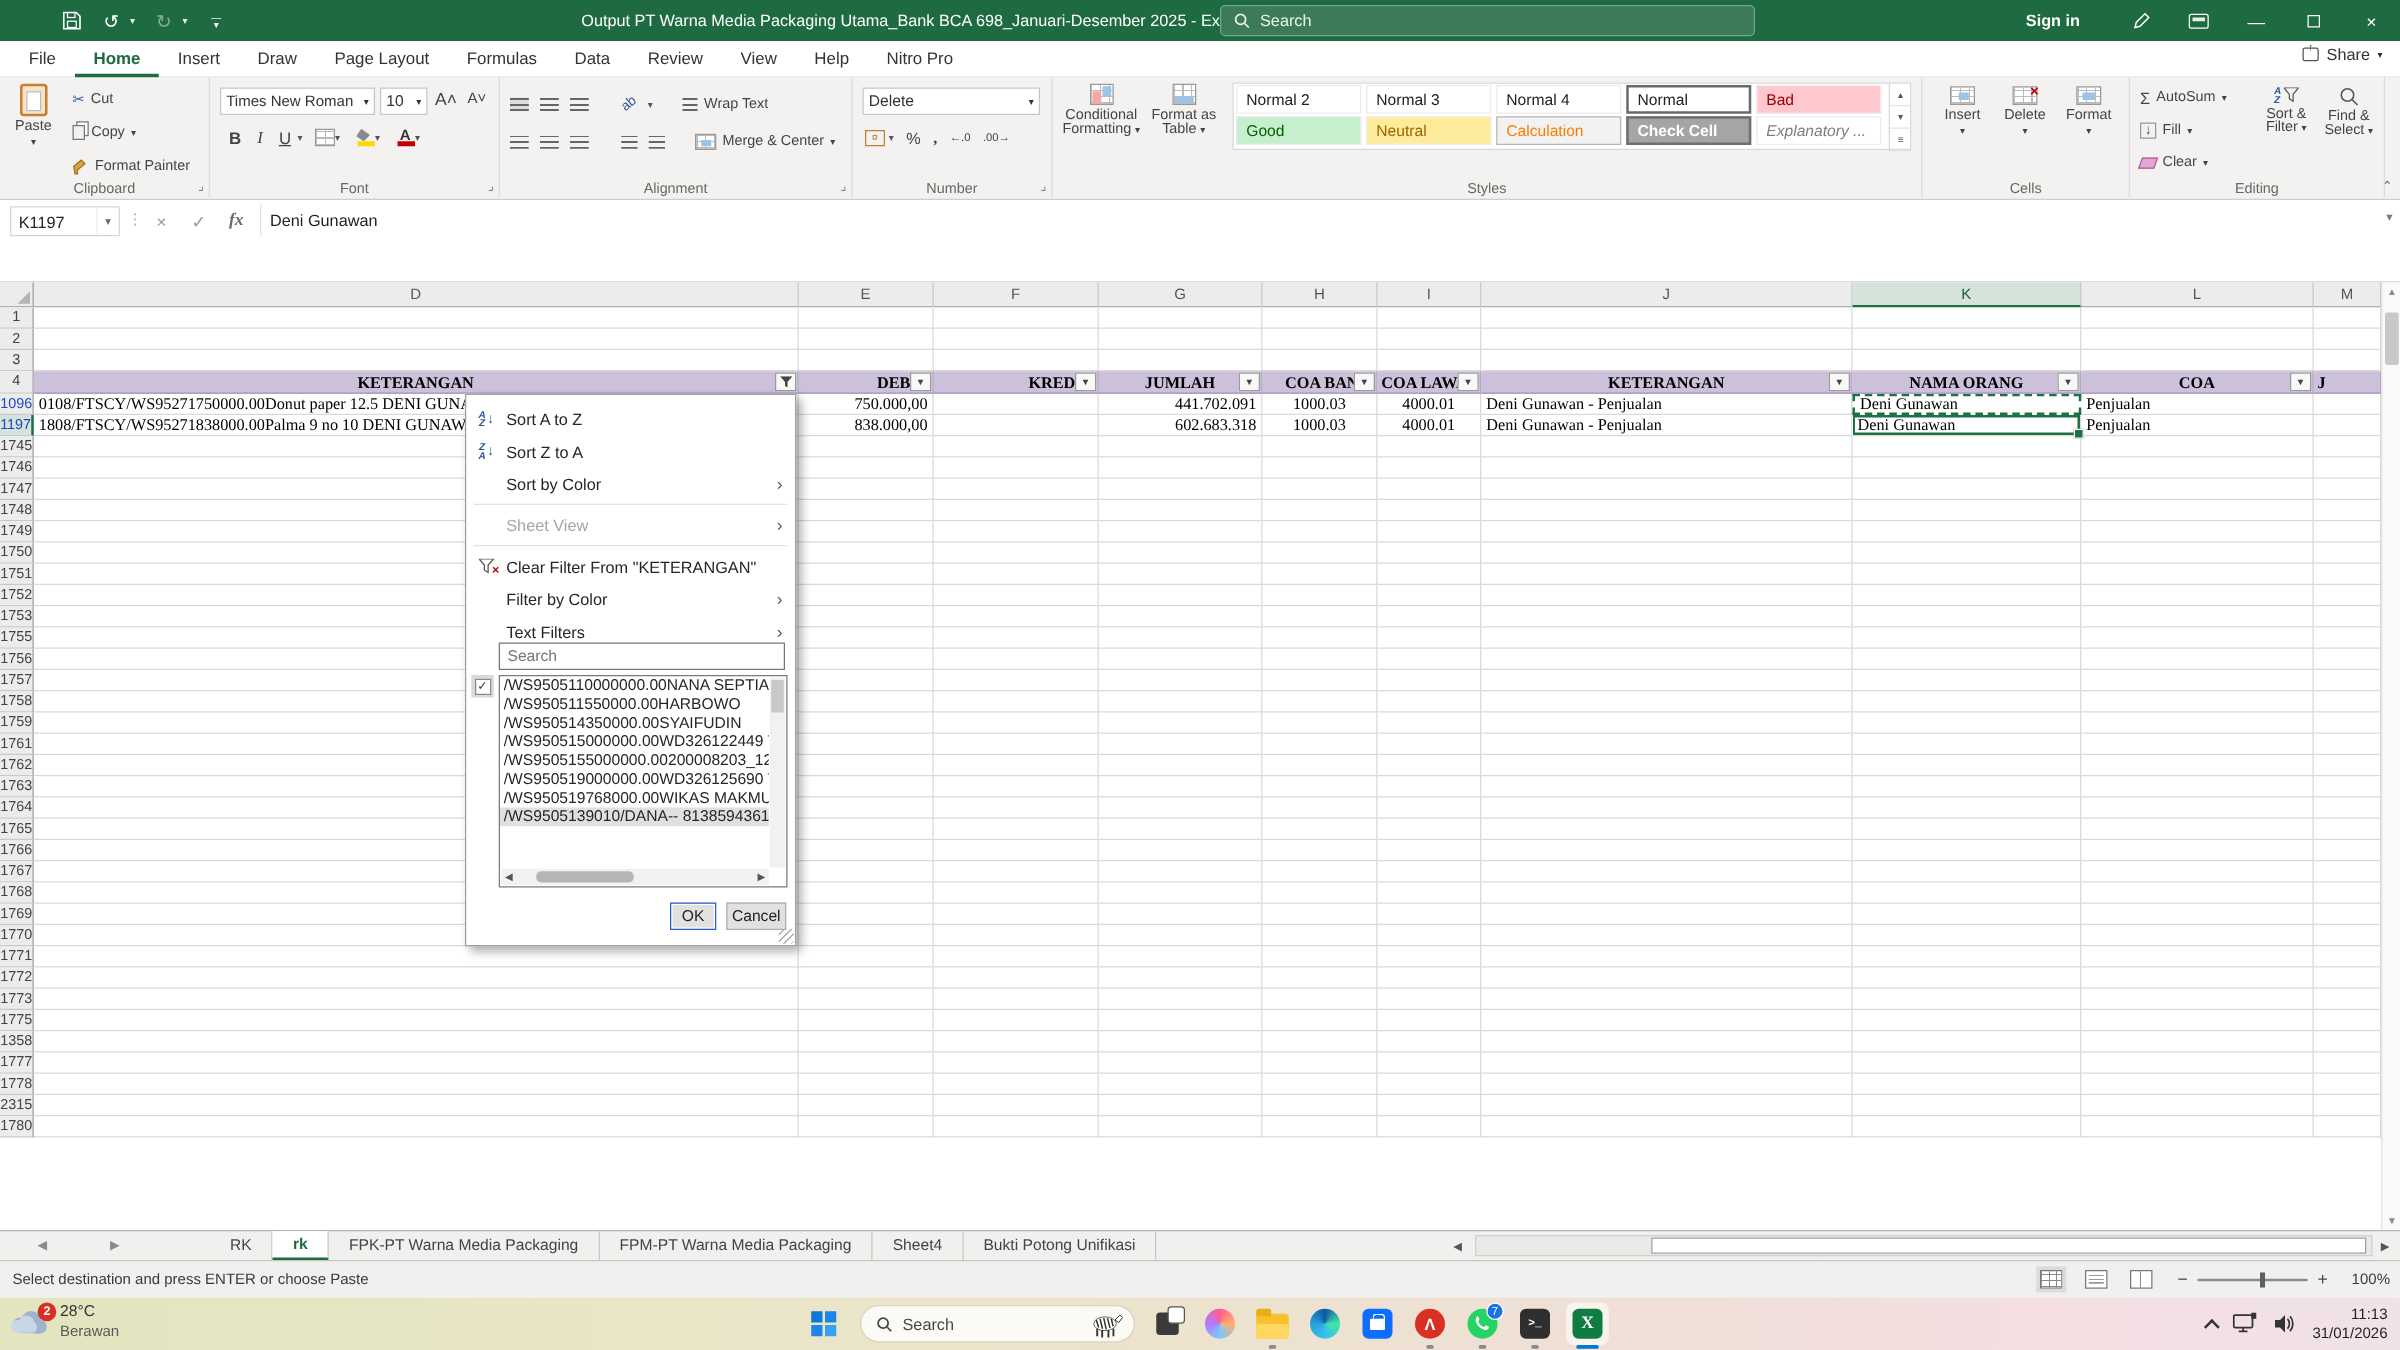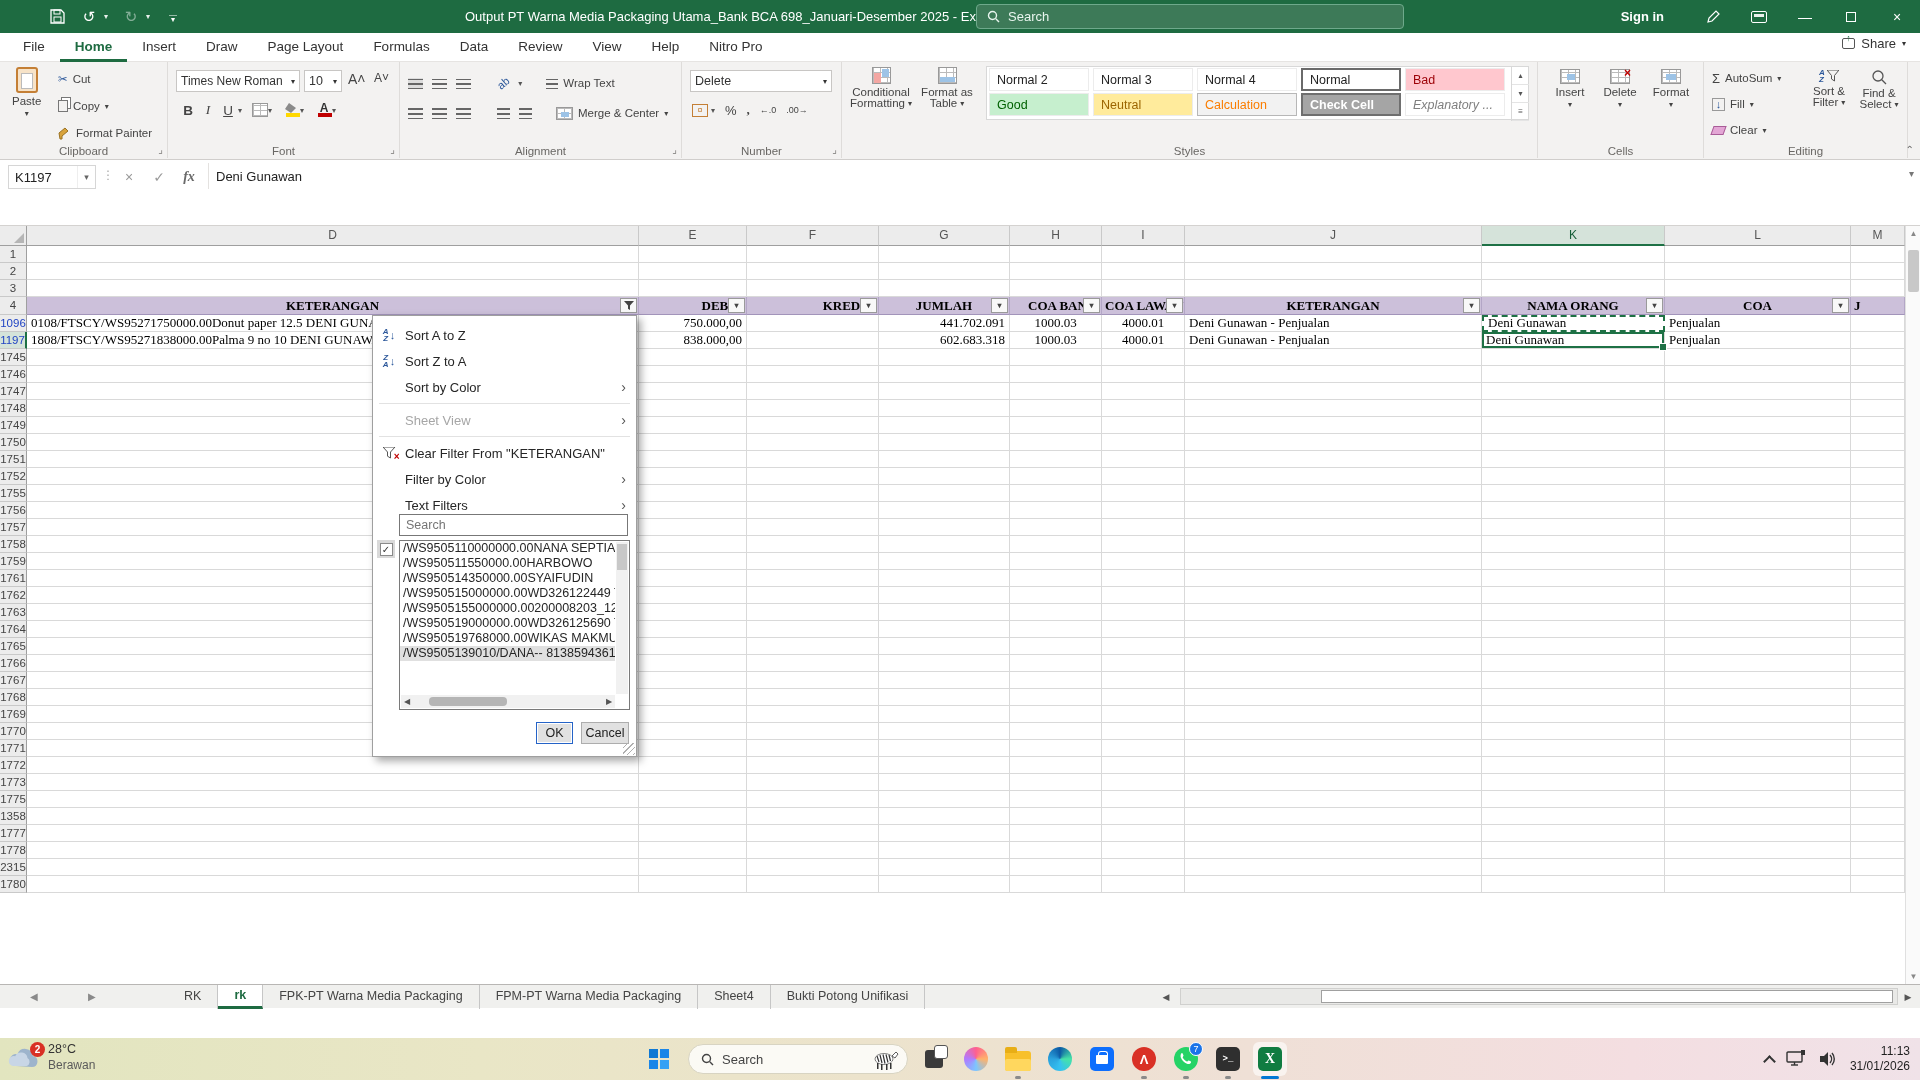--- a/index.html
+++ b/index.html
@@ -690,20 +690,33 @@
         <div class="gcell" style="width: 132px;"></div>
         <div class="gcell" style="width: 131px;"></div>
         <div class="gcell" style="width: 92px;"></div>
         <div class="gcell" style="width: 83px;"></div>
         <div class="gcell" style="width: 297px;"></div>
         <div class="gcell" style="width: 183px;"></div>
         <div class="gcell" style="width: 186px;"></div>
         <div class="gcell" style="width: 54px;"></div>
       </div>
       <div class="grow">
+        <div class="rowh">1753</div>
+        <div class="gcell" style="width: 612px;"></div>
+        <div class="gcell" style="width: 108px;"></div>
+        <div class="gcell" style="width: 132px;"></div>
+        <div class="gcell" style="width: 131px;"></div>
+        <div class="gcell" style="width: 92px;"></div>
+        <div class="gcell" style="width: 83px;"></div>
+        <div class="gcell" style="width: 297px;"></div>
+        <div class="gcell" style="width: 183px;"></div>
+        <div class="gcell" style="width: 186px;"></div>
+        <div class="gcell" style="width: 54px;"></div>
+      </div>
+      <div class="grow">
         <div class="rowh">1755</div>
         <div class="gcell" style="width: 612px;"></div>
         <div class="gcell" style="width: 108px;"></div>
         <div class="gcell" style="width: 132px;"></div>
         <div class="gcell" style="width: 131px;"></div>
         <div class="gcell" style="width: 92px;"></div>
         <div class="gcell" style="width: 83px;"></div>
         <div class="gcell" style="width: 297px;"></div>
         <div class="gcell" style="width: 183px;"></div>
         <div class="gcell" style="width: 186px;"></div>
@@ -1111,20 +1124,31 @@
         <div class="stab">Bukti Potong Unifikasi</div>
       </div>
     <span class="newsheet">+</span>
     <span class="hsarr" style="left:1158px">◀</span>
     <div class="hstrack">
         <span class="hsthumb"></span>
       </div>
     <span class="hsarr" style="left:1900px">▶</span>
   </div>
 
+  <div class="statusbar">
+    <span class="stmsg">Select destination and press ENTER or choose Paste</span>
+    <span class="viewico vi-grid active" style="left:1632px"></span>
+    <span class="viewico vi-page" style="left:1668px"></span>
+    <span class="viewico vi-break" style="left:1704px"></span>
+    <span class="zoomsign" style="left:1742px">−</span>
+    <span class="zoomline" style="left:1758px;width:88px"></span>
+    <span class="zoomthumb" style="left:1808px"></span>
+    <span class="zoomsign" style="left:1854px">+</span>
+    <span class="zoomval">100%</span>
+  </div>
 
   <div class="taskbar">
     <div class="weather">
       <span style="position:relative">
         <svg width="32" height="22" viewBox="0 0 32 22">
             <path d="M8 20a6 6 0 1 1 1.5-11.8A8 8 0 0 1 25 10a5.5 5.5 0 0 1-1 10.9z" fill="#9db4cc"></path>
             <path d="M6 20a5 5 0 1 1 1.2-9.8A6.5 6.5 0 0 1 19.5 12 4.5 4.5 0 0 1 18.7 20z" fill="#c8d6e6"></path>
           </svg>
         <span class="wbadge">2</span>
       </span>

